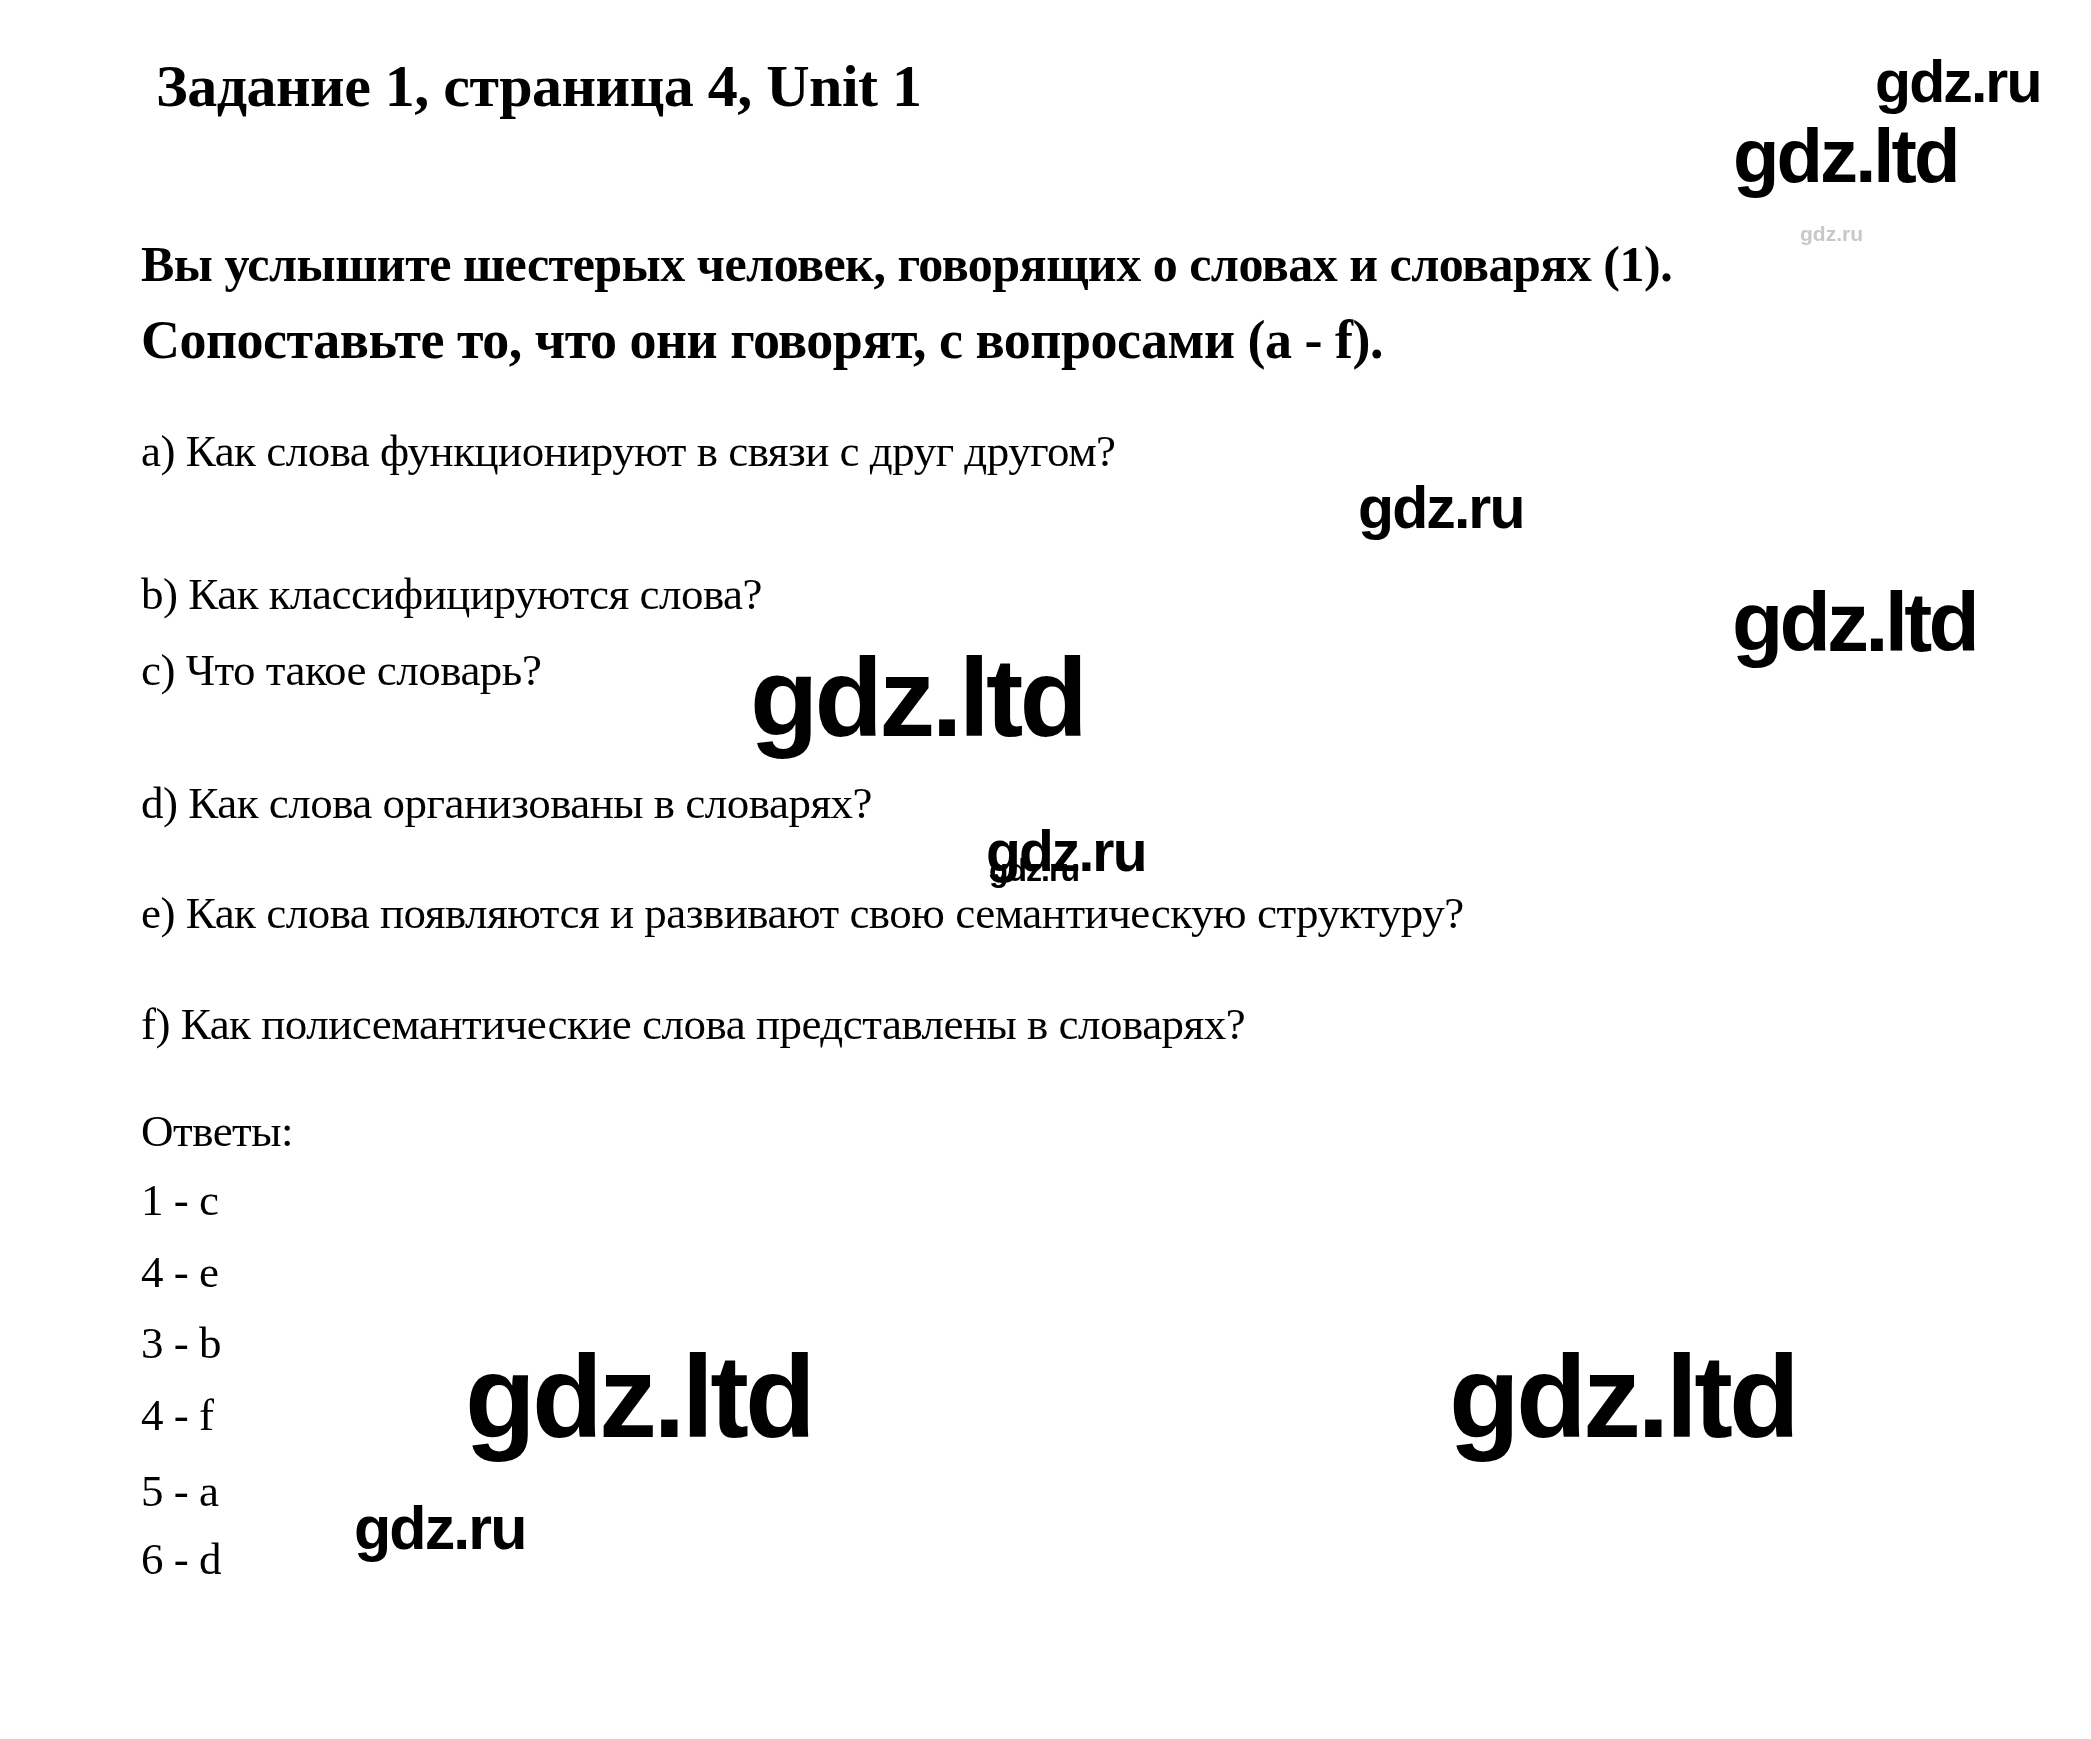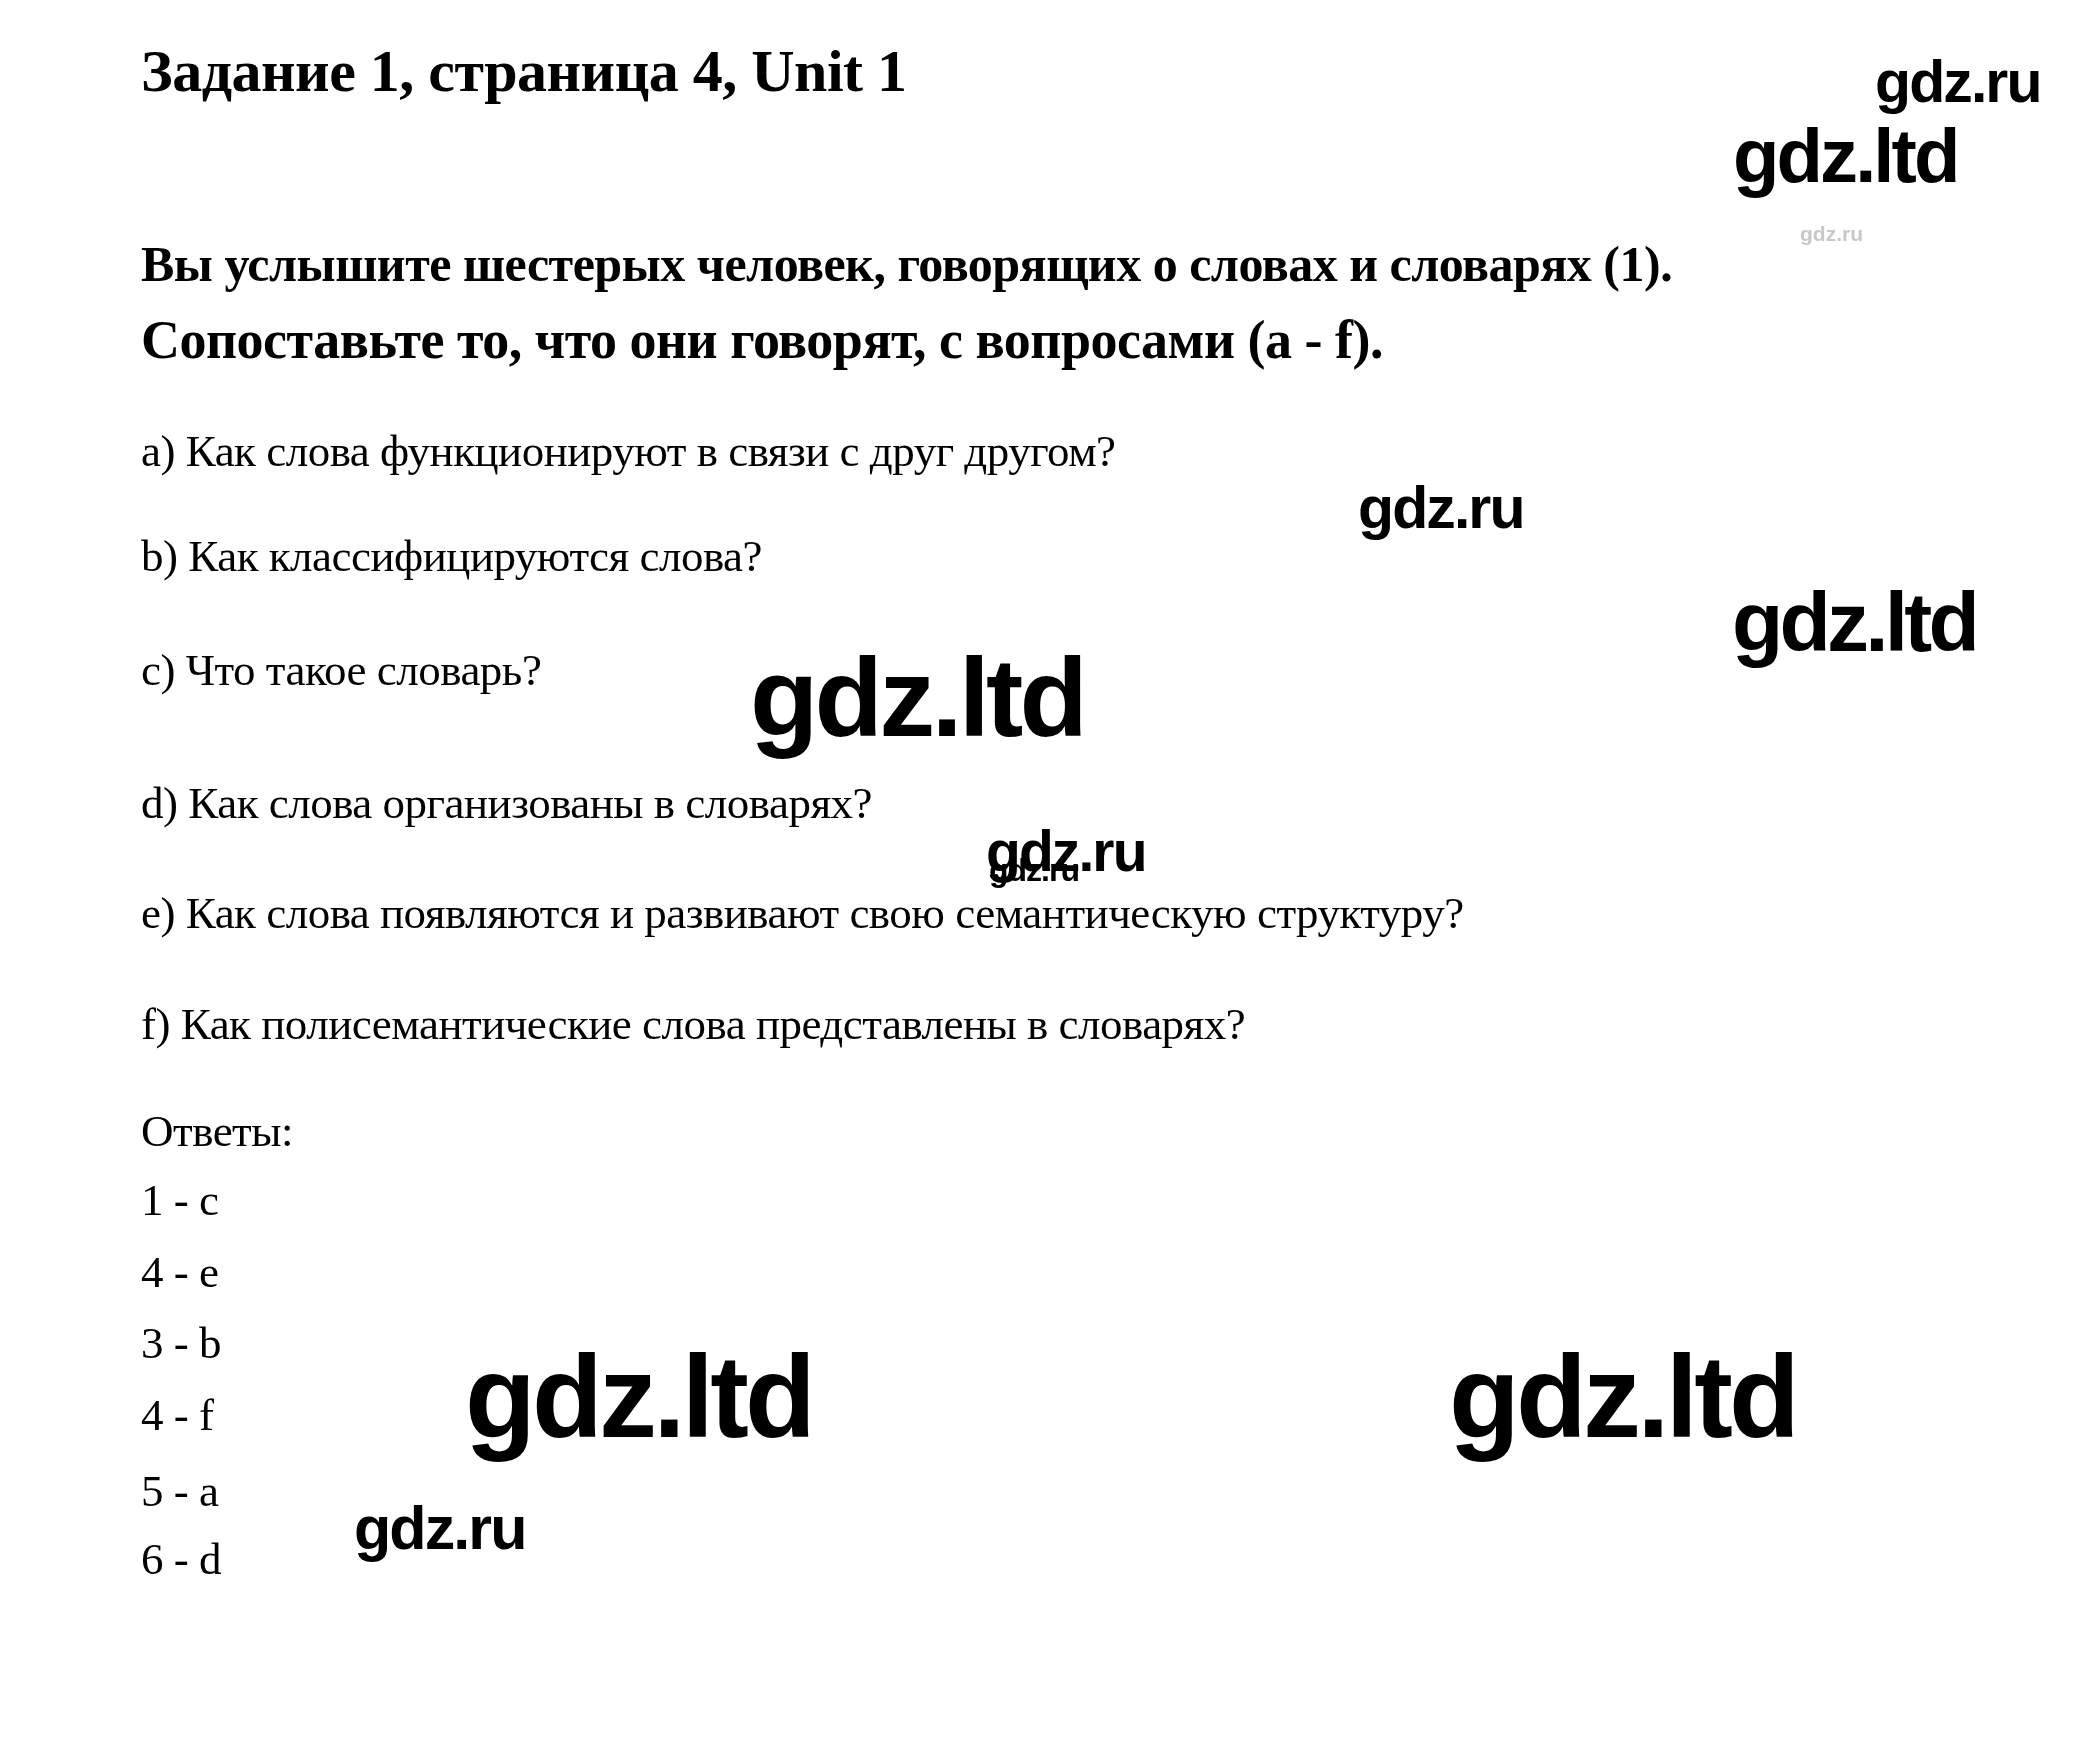--- a/index.html
+++ b/index.html
@@ -26,21 +26,21 @@
     letter-spacing: -0.5px;
   }
   .title {
     top: 40px;
     font-size: 60px;
     font-weight: bold;
   }
   .bold1 { top: 238px; font-weight: bold; font-size: 50px; }
   .bold2 { top: 312px; font-weight: bold; font-size: 54px; }
   .q-a { top: 428px; }
-  .q-b { top: 533px; }
+  .q-b { top: 571px; }
   .q-c { top: 647px; text-align: center; }
   .q-d { top: 780px; }
   .q-e { top: 890px; }
   .q-f { top: 1001px; }
   .answers-label { top: 1108px; }
   .ans-0 { top: 1177px; }
   .ans-1 { top: 1249px; }
   .ans-2 { top: 1320px; }
   .ans-3 { top: 1392px; text-align: right; }
   .ans-4 { top: 1468px; text-align: right; }
@@ -80,21 +80,21 @@
   <span class="wm wm-ru-mid">gdz.ru</span>
   <span class="wm wm-ltd-right">gdz.ltd</span>
   <span class="wm wm-ltd-center">gdz.ltd</span>
   <span class="wm wm-ru-d-big">gdz.ru</span>
   <span class="wm wm-ru-d-small">gdz.ru</span>
   <span class="wm wm-ltd-bot-left">gdz.ltd</span>
   <span class="wm wm-ltd-bot-right">gdz.ltd</span>
   <span class="wm wm-ru-bottom">gdz.ru</span>
 
   <div class="content">
-    <h1 class="txt title" style="margin:0;text-align:center;">Задание 1, страница 4, Unit 1</h1>
+    <h1 class="txt title" style="margin:15px;text-align:center;">Задание 1, страница 4, Unit 1</h1>
 
     <div class="txt bold1">Вы услышите шестерых человек, говорящих о словах и словарях (1).</div>
     <div class="txt bold2">Сопоставьте то, что они говорят, с вопросами (a - f).</div>
 
     <div class="txt q-a">a) Как слова функционируют в связи с друг другом?</div>
     <div class="txt q-b">b) Как классифицируются слова?</div>
     <div class="txt q-c">c) Что такое словарь?</div>
     <div class="txt q-d">d) Как слова организованы в словарях?</div>
     <div class="txt q-e">e) Как слова появляются и развивают свою семантическую структуру?</div>
     <div class="txt q-f">f) Как полисемантические слова представлены в словарях?</div>

